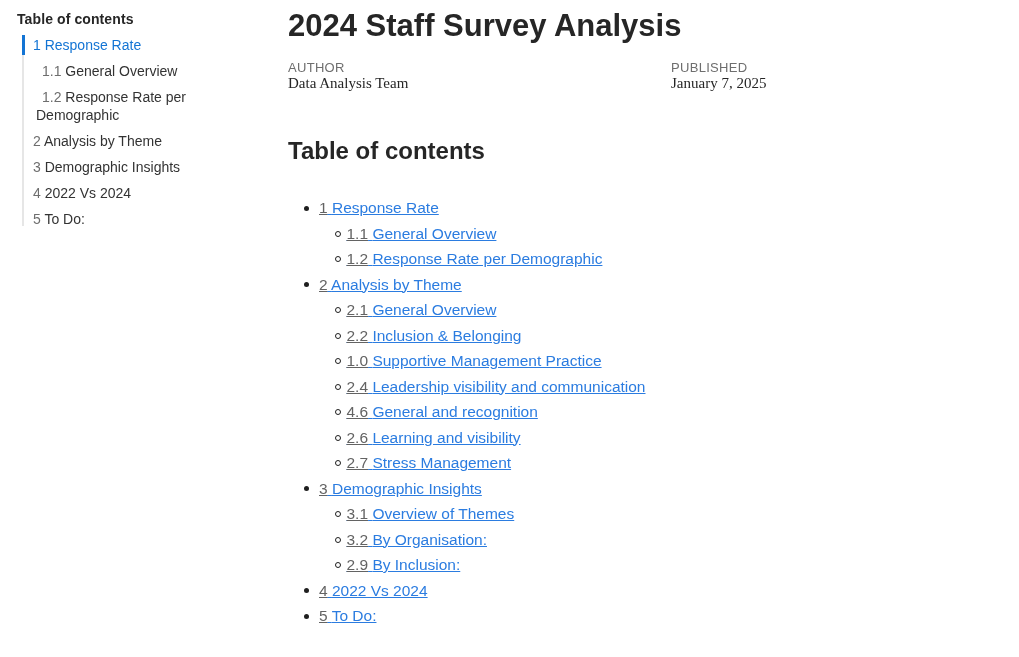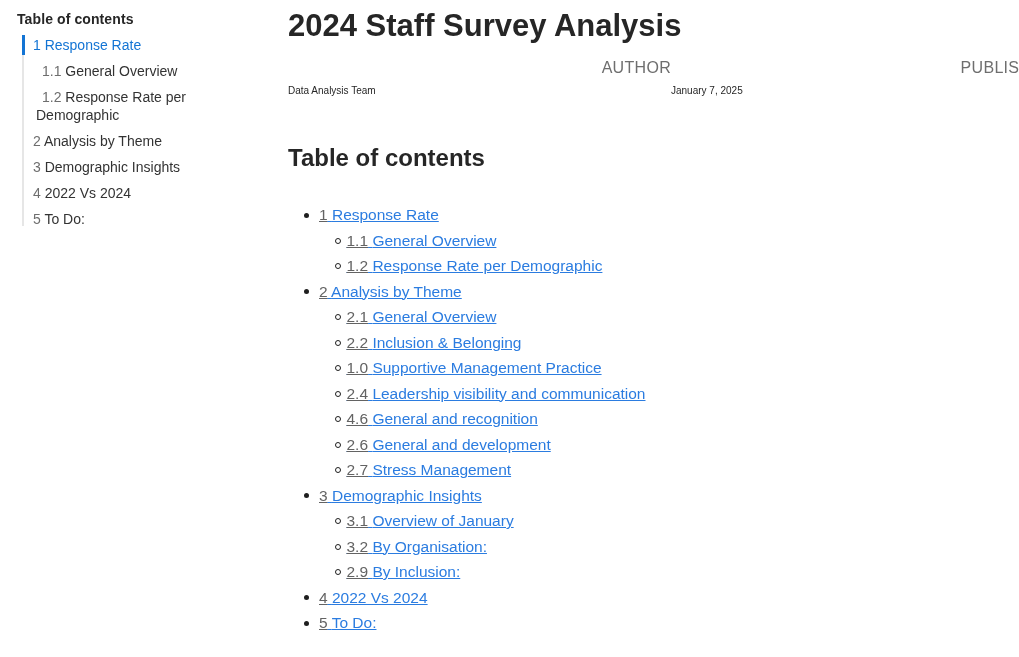--- a/index.html
+++ b/index.html
@@ -24,24 +24,24 @@
     top:-1px; height:20px; width:3px; background:var(--selected,#1374d4); }
   .side-item.sel, .side-item.sel .num, .side-item.sel .lbl
     { color:var(--selected,#1374d4); }
 
   
   .main { flex:1; padding:5px 40px 0 0; }
   .page-title { font-size:31px; font-weight:600; line-height:42px;
     color:var(--dark,#262626); }
   .meta { display:flex; margin-top:14px; }
   .meta-col { width:383px; }
-  .meta-label { font-size:16px; line-height:13px; color:var(--muted,#6e6e6e);
-    letter-spacing:0.3px;text-align:right; }
-  .meta-value { margin-top:7px; font-size:10px; line-height:19px;
-    color:var(--dark,#262626); }
+  .meta-label { font-size:13px; line-height:13px; color:var(--muted,#6e6e6e);
+    letter-spacing:0.3px; }
+  .meta-value { font-size:15px; line-height:19px;
+    color:var(--dark,#262626);font-family:Liberation Serif, serif; }
   .toc-heading { margin-top:42px; font-size:24px; font-weight:600;
     line-height:32px; color:var(--dark,#262626); }
 
   .toc { list-style:none; margin-top:28px; }
   .toc li { position:relative; line-height:25.5px; font-size:15.5px; }
   .toc > li { padding-left:31px; }
   .toc > li::before { content:""; position:absolute; left:16px; top:10.5px;
     width:5px; height:5px; border-radius:50%; background:#1f1f1f; }
   .toc-sub { list-style:none; }
   .toc-sub > li { padding-left:27.5px; }
@@ -133,33 +133,33 @@
           <li>
             <a><span class="toc-num">1.0</span> <span class="toc-text">Supportive Management Practice</span></a>
           </li>
           <li>
             <a><span class="toc-num">2.4</span> <span class="toc-text">Leadership visibility and communication</span></a>
           </li>
           <li>
             <a><span class="toc-num">4.6</span> <span class="toc-text">General and recognition</span></a>
           </li>
           <li>
-            <a><span class="toc-num">2.6</span> <span class="toc-text">General and development</span></a>
+            <a><span class="toc-num">2.6</span> <span class="toc-text">Learning and visibility</span></a>
           </li>
           <li>
             <a><span class="toc-num">2.7</span> <span class="toc-text">Stress Management</span></a>
           </li>
         </ul>
       </li>
 
       <li>
         <a><span class="toc-num">3</span> <span class="toc-text">Demographic Insights</span></a>
         <ul class="toc-sub">
           <li>
-            <a><span class="toc-num">3.1</span> <span class="toc-text">Overview of January</span></a>
+            <a><span class="toc-num">3.1</span> <span class="toc-text">Overview of Themes</span></a>
           </li>
           <li>
             <a><span class="toc-num">3.2</span> <span class="toc-text">By Organisation:</span></a>
           </li>
           <li>
             <a><span class="toc-num">2.9</span> <span class="toc-text">By Inclusion:</span></a>
           </li>
         </ul>
       </li>
 

